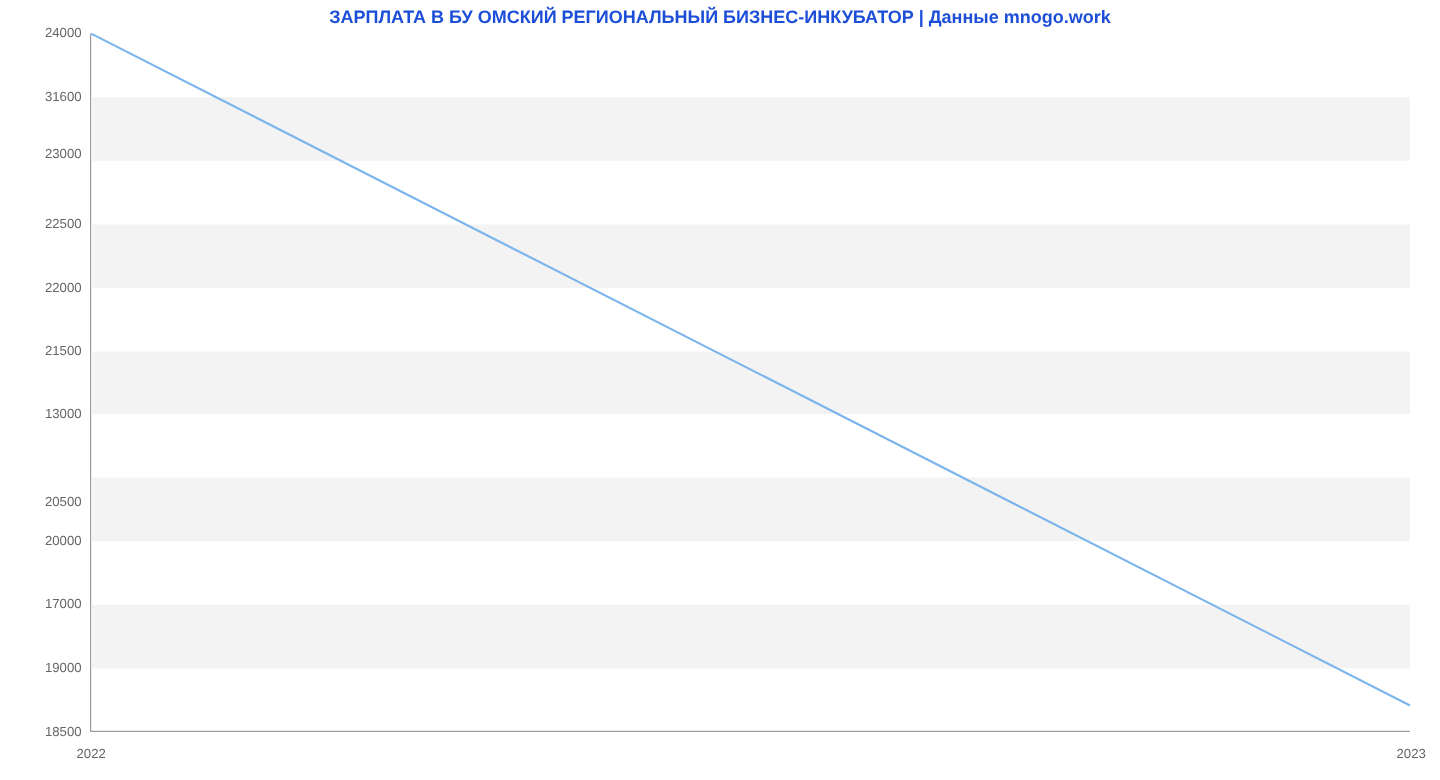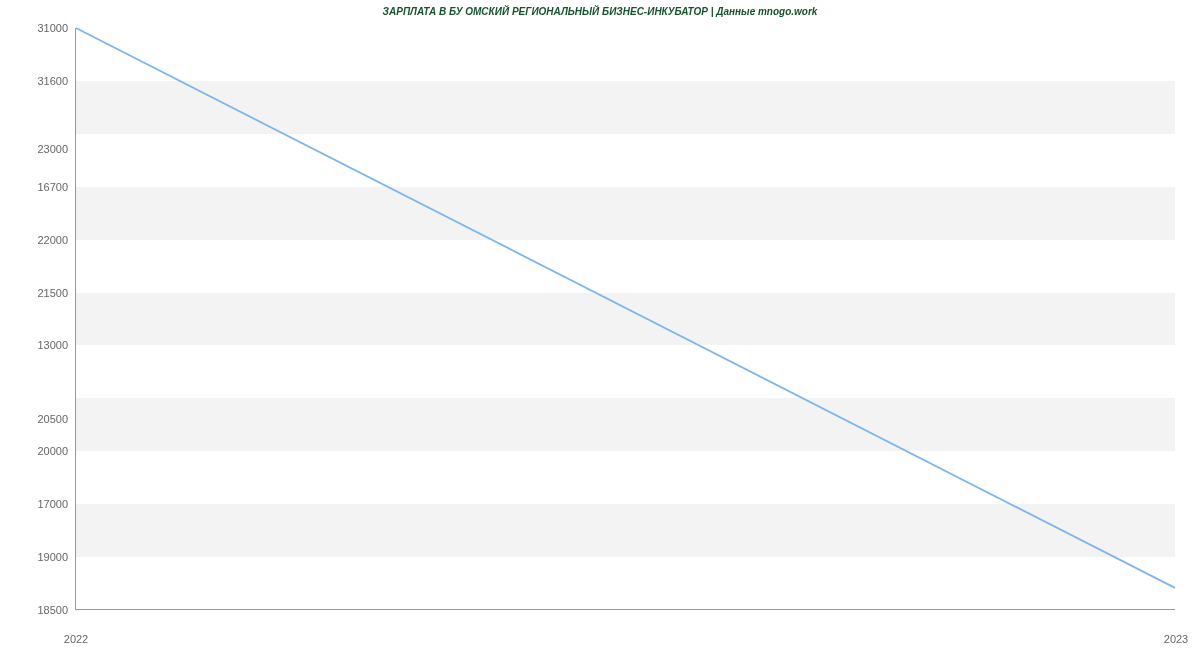--- a/index.html
+++ b/index.html
@@ -15,24 +15,23 @@
     position: relative;
     width: 1200px;
     height: 650px;
   }
   .title {
     position: absolute;
     top: 6px;
     left: 0;
     right: 0;
     text-align: center;
-    font-size: 10px;
+    font-size: 15px;
     font-weight: 600;
-    color: #14532d;
-    font-style: italic;
+    color: #1d4ed8;
   }
   .plot {
     position: absolute;
     left: 75px;
     top: 28px;
     width: 1100px;
     height: 582px;
     border-left: 1px solid #999;
     border-bottom: 1px solid #999;
     box-sizing: border-box;
@@ -49,21 +48,21 @@
     right: 100%;
     margin-right: 8px;
     transform: translateY(-50%);
     font-size: 11px;
     color: #666;
     white-space: nowrap;
   }
   .x-tick-label {
     position: absolute;
     top: 100%;
-    margin-top: 24px;
+    margin-top: 14px;
     transform: translateX(-50%);
     font-size: 11px;
     color: #666;
     white-space: nowrap;
   }
   svg.series {
     position: absolute;
     left: 0;
     top: 0;
     width: 100%;
@@ -92,20 +91,20 @@
       <polyline id="series-line" class="series-line" points="0,0 1100,560.8363636363637"></polyline>
     </svg>
   <div class="y-tick-label" style="top: 582px; text-align: center;">18500</div>
       <div class="y-tick-label" style="top: 529.091px;">19000</div>
       <div class="y-tick-label" style="top: 476.182px;">17000</div>
       <div class="y-tick-label" style="top: 423.273px; margin-left: 16px;">20000</div>
       <div class="y-tick-label" style="top: 367px; margin-top: 24px;">20500</div>
       <div class="y-tick-label" style="top: 317.455px;">13000</div>
       <div class="y-tick-label" style="top: 264.545px; text-align: center;">21500</div>
       <div class="y-tick-label" style="top: 211.636px;">22000</div>
-      <div class="y-tick-label" style="top: 158.727px;">16700</div>
-      <div class="y-tick-label" style="top: 121px;">23000</div>
+      <div class="y-tick-label" style="top: 158.727px;">22500</div>
+      <div class="y-tick-label" style="top: 101px;">23000</div>
       <div class="y-tick-label" style="top: 52.9091px;">31600</div>
-      <div class="y-tick-label" style="top: 0px;">31000</div>
+      <div class="y-tick-label" style="top: 0px;">24000</div>
       <div class="x-tick-label" style="left: 0px;">2022</div>
       <div class="x-tick-label" style="left: 1100px;">2023</div>
     </div>
 </div>
 
 </body></html>

